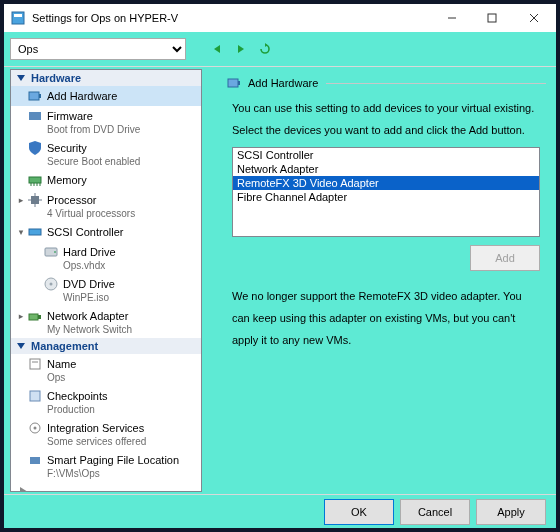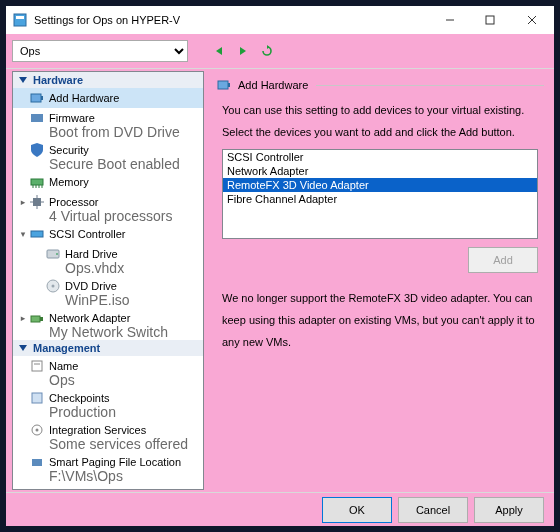--- a/index.html
+++ b/index.html
@@ -1,41 +1,41 @@
 <!DOCTYPE html>
 <html><head>
 <meta charset="utf-8">
 <style>
   * { box-sizing: border-box; font-family: "Segoe UI", Tahoma, sans-serif; font-size: 11px; }
   body { margin: 0; padding: 0; background: #fff; }
-  .window { width: 560px; height: 532px; border: 6px solid #0f172a; background: #f9a8d4; display: flex; flex-direction: column; }
+  .window { width: 560px; height: 532px; border: 4px solid #0f172a; background: #5eead4; display: flex; flex-direction: column; }
   .titlebar { height: 28px; display: flex; align-items: center; padding-left: 6px; background: #fff; }
   .titlebar .icon { width: 16px; height: 16px; margin-right: 6px; }
   .titlebar .title { flex: 1; color: #000; }
   .titlebar .btns { display: flex; height: 100%; }
   .titlebar .btn { width: 40px; display: flex; align-items: center; justify-content: center; color: #555; }
   .titlebar .btn.close { width: 44px; }
   .toolbar { height: 34px; display: flex; align-items: center; padding: 4px 6px; gap: 6px; }
   .toolbar select { width: 176px; height: 22px; border: 1px solid #aaa; background: #fff; font-size: 11px; padding: 1px 3px; }
   .toolbar .mbtn { width: 18px; height: 18px; display: flex; align-items: center; justify-content: center; }
   .body { flex: 1; display: flex; border-top: 1px solid #d9d9d9; min-height: 0; }
-  .sidebar { width: 192px; border: 1px solid #828790; margin: 2px 6px 2px 6px; overflow-y: auto; background: #fff; position: relative; }
+  .sidebar { width: 192px; border: 1px solid #828790; margin: 2px 18px 2px 6px; overflow-y: auto; background: #fff; position: relative; }
   .sidebar::-webkit-scrollbar { width: 14px; }
   .sidebar::-webkit-scrollbar-track { background: #f0f0f0; }
   .sidebar::-webkit-scrollbar-thumb { background: #c0c0c0; }
   .section-hdr { background: #e9eef5; color: #14468c; font-weight: bold; padding: 2px 6px 2px 20px; position: relative; cursor: default; }
   .section-hdr .glyph { position: absolute; left: 4px; top: 3px; width: 12px; height: 12px; }
   .node { display: flex; flex-direction: column; padding: 2px 0 2px 0; cursor: default; }
   .node .row { display: flex; align-items: center; padding-left: 4px; min-height: 16px; }
   .node .row .exp { width: 12px; height: 12px; margin-right: 0; display: flex; align-items: center; justify-content: center; color: #666; font-size: 9px; }
   .node .row .ico { width: 16px; height: 16px; margin-right: 4px; display: flex; align-items: center; justify-content: center; }
   .node .row .lbl { color: #000; }
   .node.selected { background: #cce4f7; }
   .node.selected .row .lbl { color: #000; }
-  .node .sub { color: #6b6b6b; font-size: 14px; padding-left: 36px; line-height: 12px; }
+  .node .sub { color: #6b6b6b; font-size: 10px; padding-left: 36px; line-height: 12px; }
   .node.child .row { padding-left: 20px; }
   .node.child .sub { padding-left: 52px; }
   .content { flex: 1; padding: 8px 10px 8px 6px; display: flex; flex-direction: column; }
   .panel-hdr { display: flex; align-items: center; margin-bottom: 10px; }
   .panel-hdr .ico { width: 16px; height: 16px; margin-right: 6px; }
   .panel-hdr .txt { color: #000; margin-right: 8px; }
   .panel-hdr .line { flex: 1; height: 1px; background: #c8c8c8; }
   .desc { color: #000; margin: 0 0 8px 6px; line-height: 14px; }
   .listbox { border: 1px solid #828790; height: 90px; margin: 2px 6px 6px 6px; background: #fff; overflow: hidden; }
   .listbox .item { padding: 1px 4px; color: #000; }

